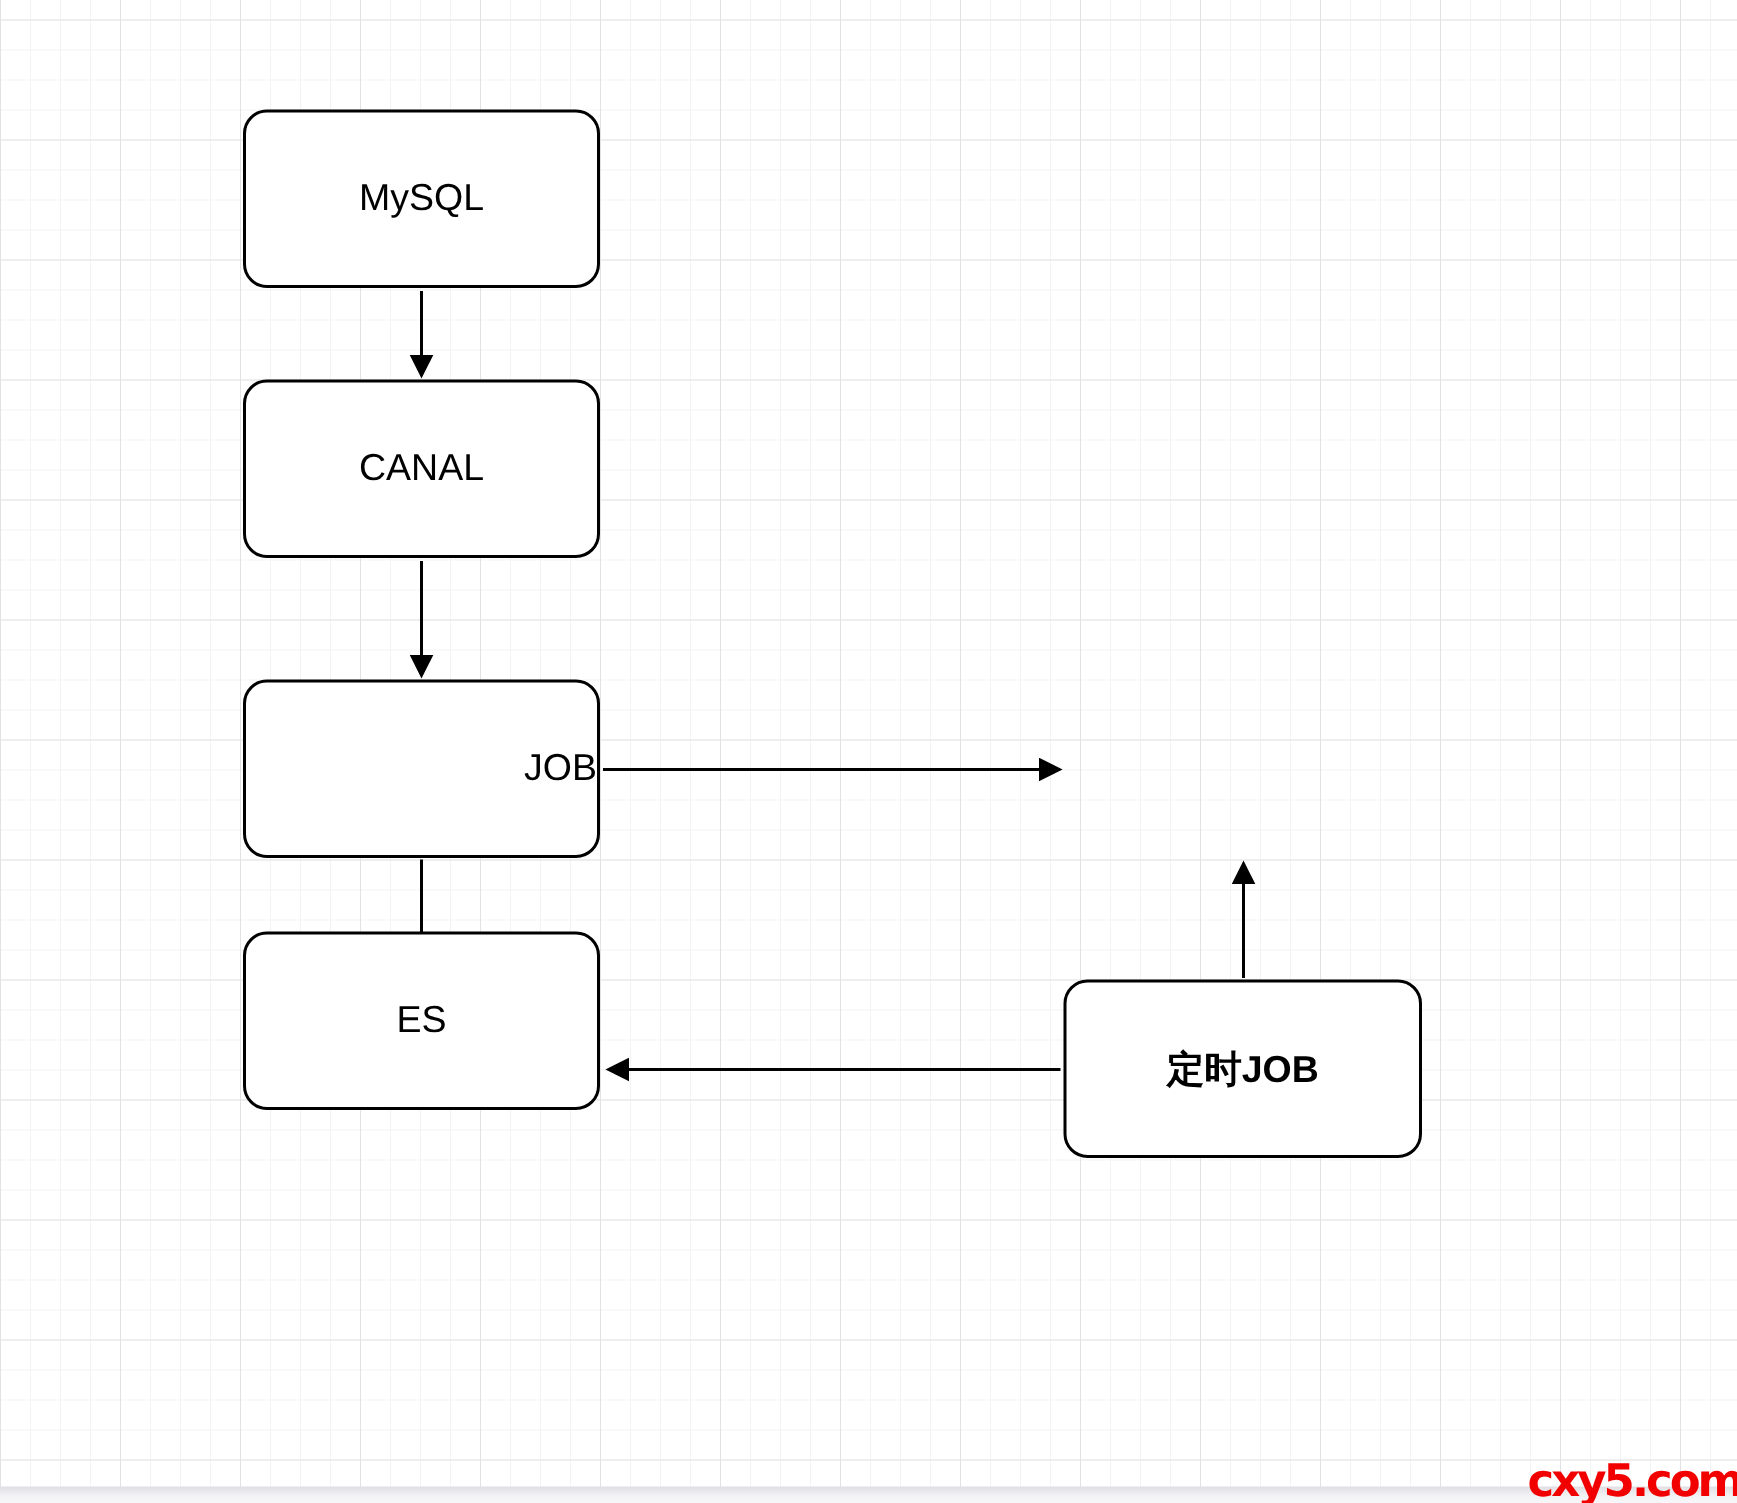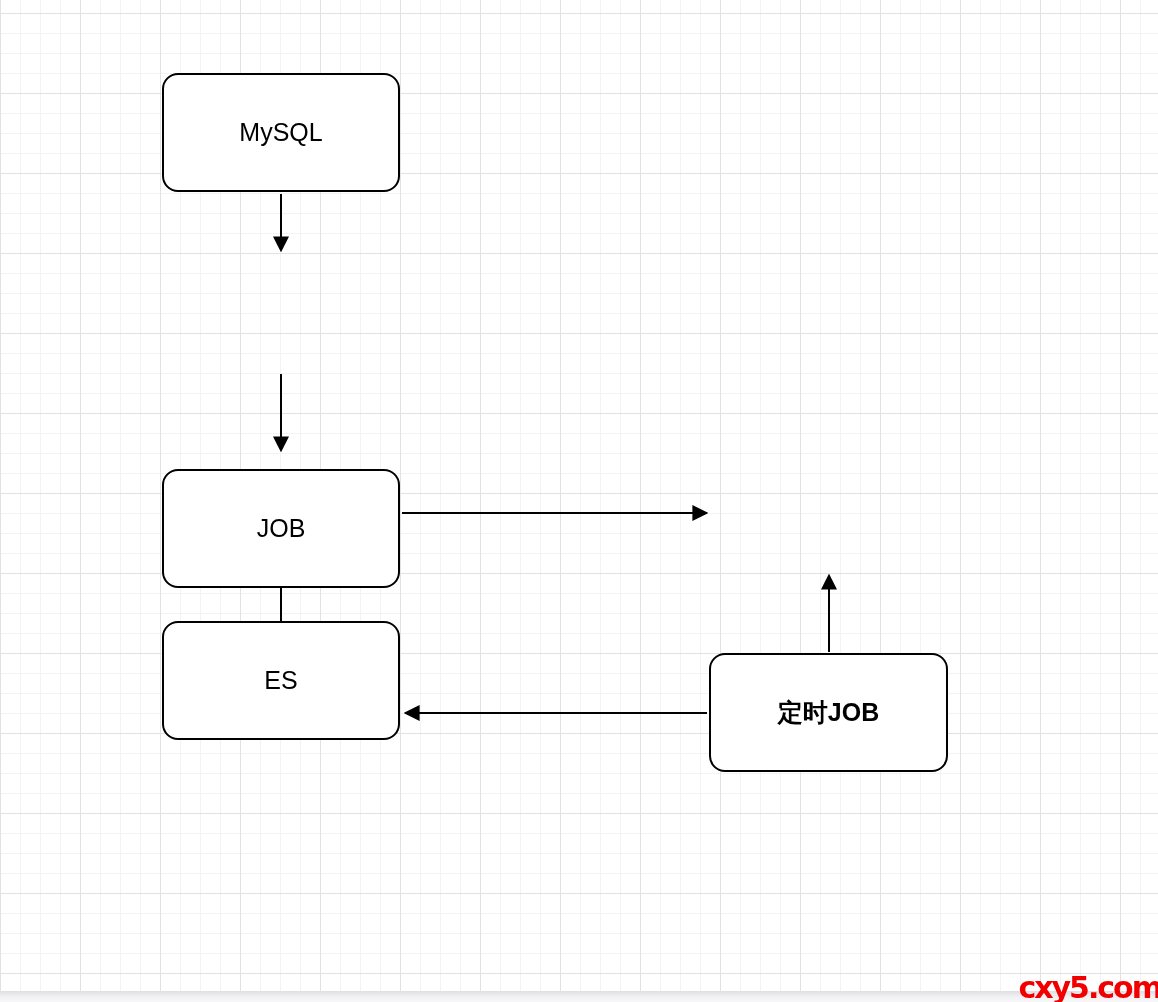--- a/index.html
+++ b/index.html
@@ -57,21 +57,21 @@
     border-radius: 16px;
     display: flex;
     align-items: center;
     justify-content: center;
     font-size: 25px;
     color: #000000;
     white-space: nowrap;
   }
   .node-mysql     { left: 162px; top:  73px; width: 238px; height: 119px; }
   .node-canal     { left: 162px; top: 253px; width: 238px; height: 119px; }
-  .node-job       { left: 162px; top: 469px; width: 238px; height: 119px; }
+  .node-job       { left: 162px; top: 453px; width: 238px; height: 119px; justify-content: flex-end; }
   .node-es        { left: 162px; top: 621px; width: 238px; height: 119px; }
   .node-dlq       { left: 709px; top: 453px; width: 239px; height: 119px; }
   .node-timer-job { left: 709px; top: 653px; width: 239px; height: 119px; font-weight: bold; }
   .watermark {
     position: absolute;
     right: -3px;
     bottom: -1px;
     font-family: "DejaVu Sans", sans-serif;
     font-weight: 800;
     font-size: 30px;
@@ -97,20 +97,23 @@
     <line x1="281" y1="374" x2="281" y2="450" marker-end="url(#ah)"></line>
     <line x1="281" y1="573" x2="281" y2="650" marker-end="url(#ah)"></line>
     <line x1="402" y1="513" x2="706" y2="513" marker-end="url(#ah)"></line>
     <line x1="829" y1="652" x2="829" y2="576" marker-end="url(#ah)"></line>
     <line x1="707" y1="713" x2="406" y2="713" marker-end="url(#ah)"></line>
   </svg>
 
   <div class="node node-mysql">
     <span>MySQL</span>
   </div>
+  <div class="node node-canal">
+    <span>CANAL</span>
+  </div>
   <div class="node node-job">
     <span>JOB</span>
   </div>
   <div class="node node-es">
     <span>ES</span>
   </div>
   <div class="node node-timer-job">
     <span>定时JOB</span>
   </div>
 

